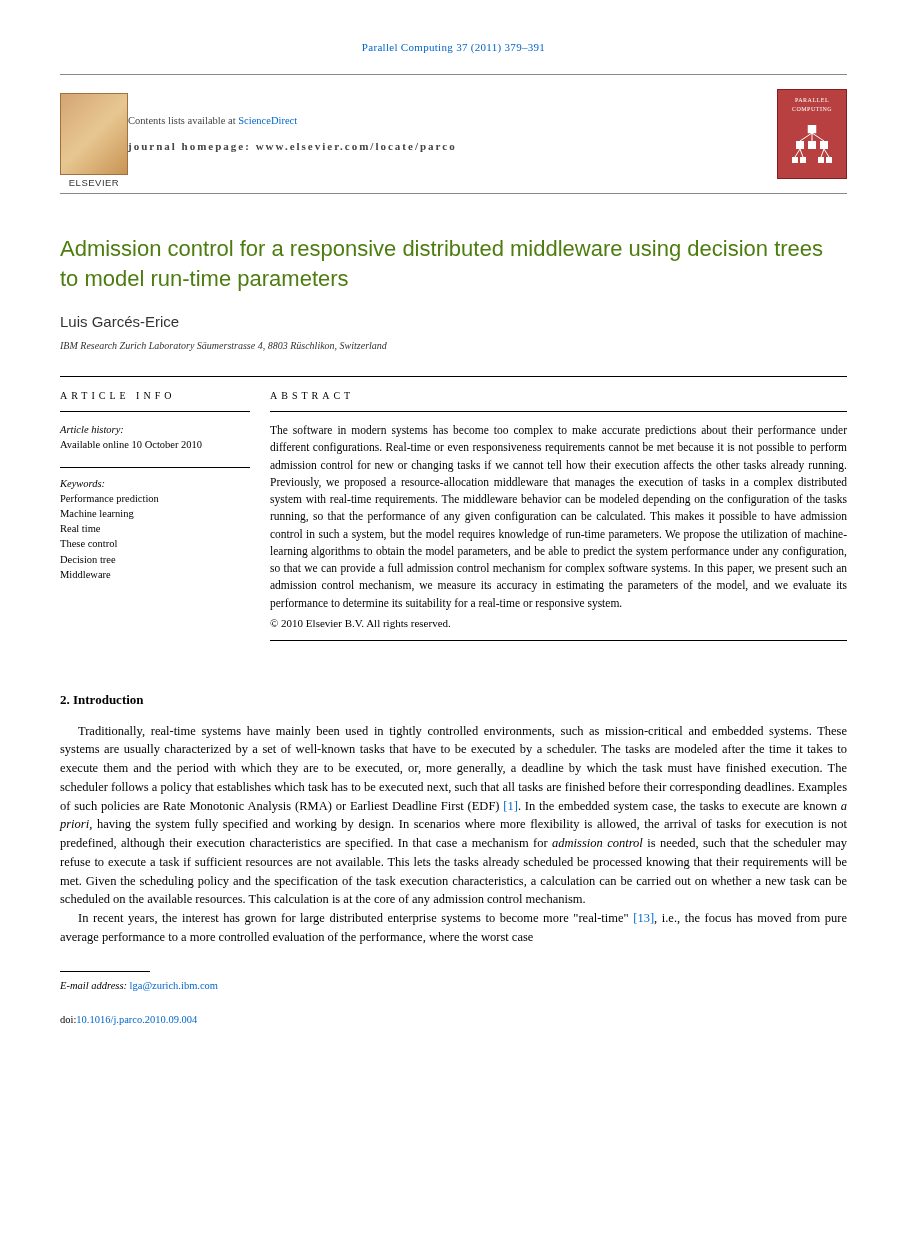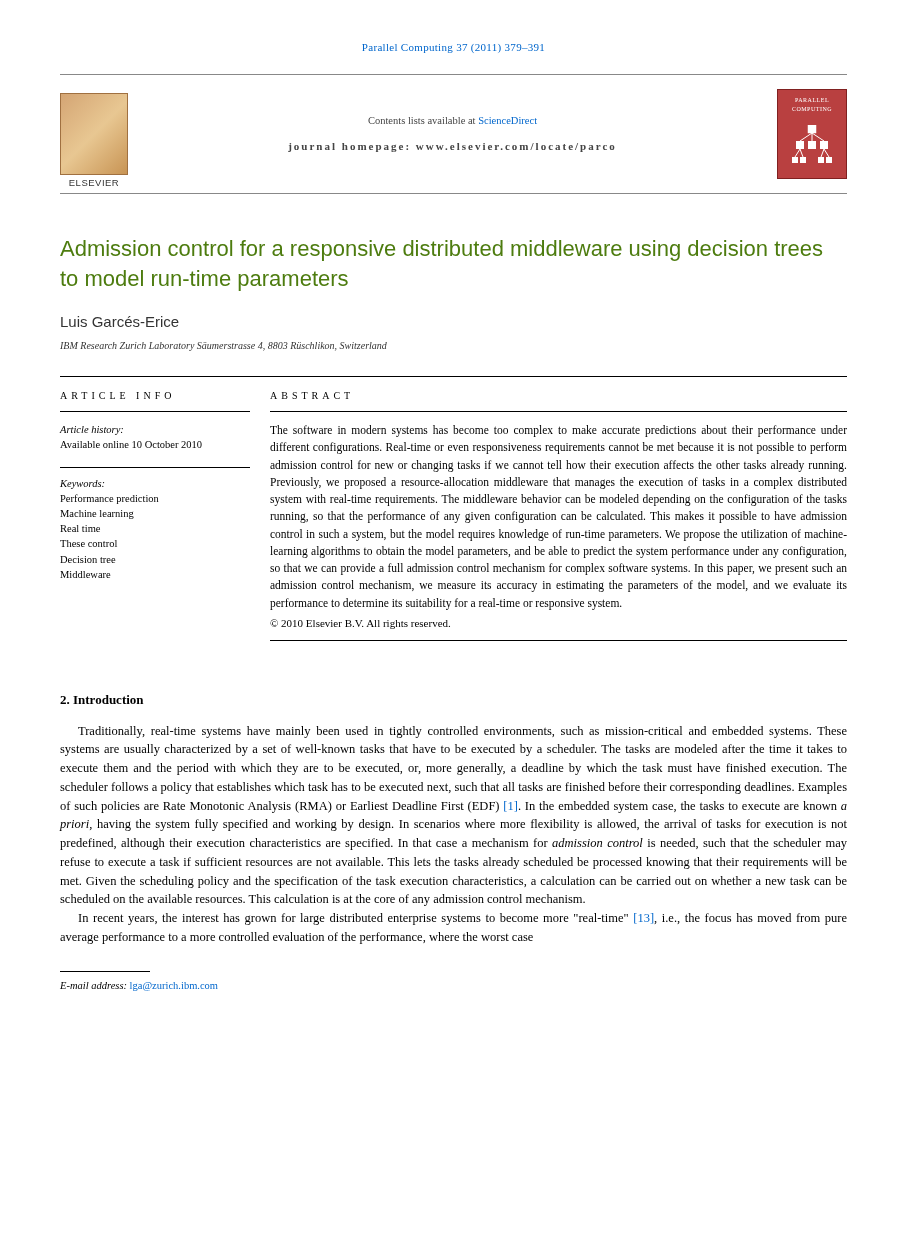--- a/index.html
+++ b/index.html
@@ -3,21 +3,21 @@
   <meta charset="utf-8">
   <style>
     * { margin: 0; padding: 0; box-sizing: border-box; }
     body { font-family: Georgia, 'Times New Roman', serif; background: #fff; color: #000; width: 907px; margin: 0 auto; padding: 40px 60px; font-size: 12.5px; line-height: 1.45; }
     .header-line { text-align: center; font-size: 11px; color: #555; margin-bottom: 18px; letter-spacing: 0.3px; }
     .header-line a { color: #0066cc; text-decoration: none; }
     .journal-banner { display: flex; justify-content: space-between; align-items: stretch; border-top: 1px solid #888; border-bottom: 1px solid #888; padding: 14px 0; margin-bottom: 40px; }
     .banner-left { display: flex; align-items: center; gap: 14px; }
     .elsevier-logo { width: 68px; height: 82px; background: linear-gradient(135deg, #d4a574 0%, #e8c792 50%, #c89454 100%); border: 1px solid #a07040; position: relative; }
     .elsevier-logo::after { content: "ELSEVIER"; position: absolute; bottom: -16px; left: 0; right: 0; text-align: center; font-size: 9.5px; letter-spacing: 0.5px; color: #333; font-family: Arial, sans-serif; }
-    .banner-center { flex: 1; display: flex; flex-direction: column; justify-content: center; align-items: center; gap: 6px; }
+    .banner-center { flex: 1; display: flex; flex-direction: column; justify-content: center; align-items: flex-start; gap: 6px; }
     .contents-line { font-size: 10.5px; color: #444; }
     .contents-line a { color: #0066cc; text-decoration: none; }
     .journal-name { font-size: 26px; font-weight: normal; color: #333; font-family: Georgia, serif; }
     .homepage-line { font-size: 11px; letter-spacing: 2px; color: #444; margin-top: 4px; font-weight: bold; }
     .cover-thumb { width: 70px; height: 90px; background: #b94040; border: 1px solid #802020; position: relative; }
     .cover-thumb::before { content: "PARALLEL\A COMPUTING"; white-space: pre; position: absolute; top: 6px; left: 0; right: 0; text-align: center; font-size: 6px; color: #fff; letter-spacing: 0.5px; }
     .cover-tree { position: absolute; top: 35px; left: 14px; right: 14px; bottom: 10px; }
     .article-title { font-size: 22px; font-weight: normal; color: #4d7c0f; line-height: 1.35; margin-bottom: 18px; font-family: Arial, Helvetica, sans-serif; }
     .author-name { font-size: 15px; color: #333; margin-bottom: 6px; font-family: Arial, Helvetica, sans-serif; }
     .affiliation { font-size: 10px; font-style: italic; color: #333; margin-bottom: 22px; }
@@ -117,13 +117,16 @@
 </div>
 
 <hr class="footnote-sep">
 <div class="footnote">
   <div>
     <em>E-mail address: </em><a>lga@zurich.ibm.com</a>
   </div>
 </div>
 
 <div class="footer">
+  <div>
+    <span>doi:</span><a>10.1016/j.parco.2010.09.004</a>
+  </div>
 </div>
 
 </body></html>

